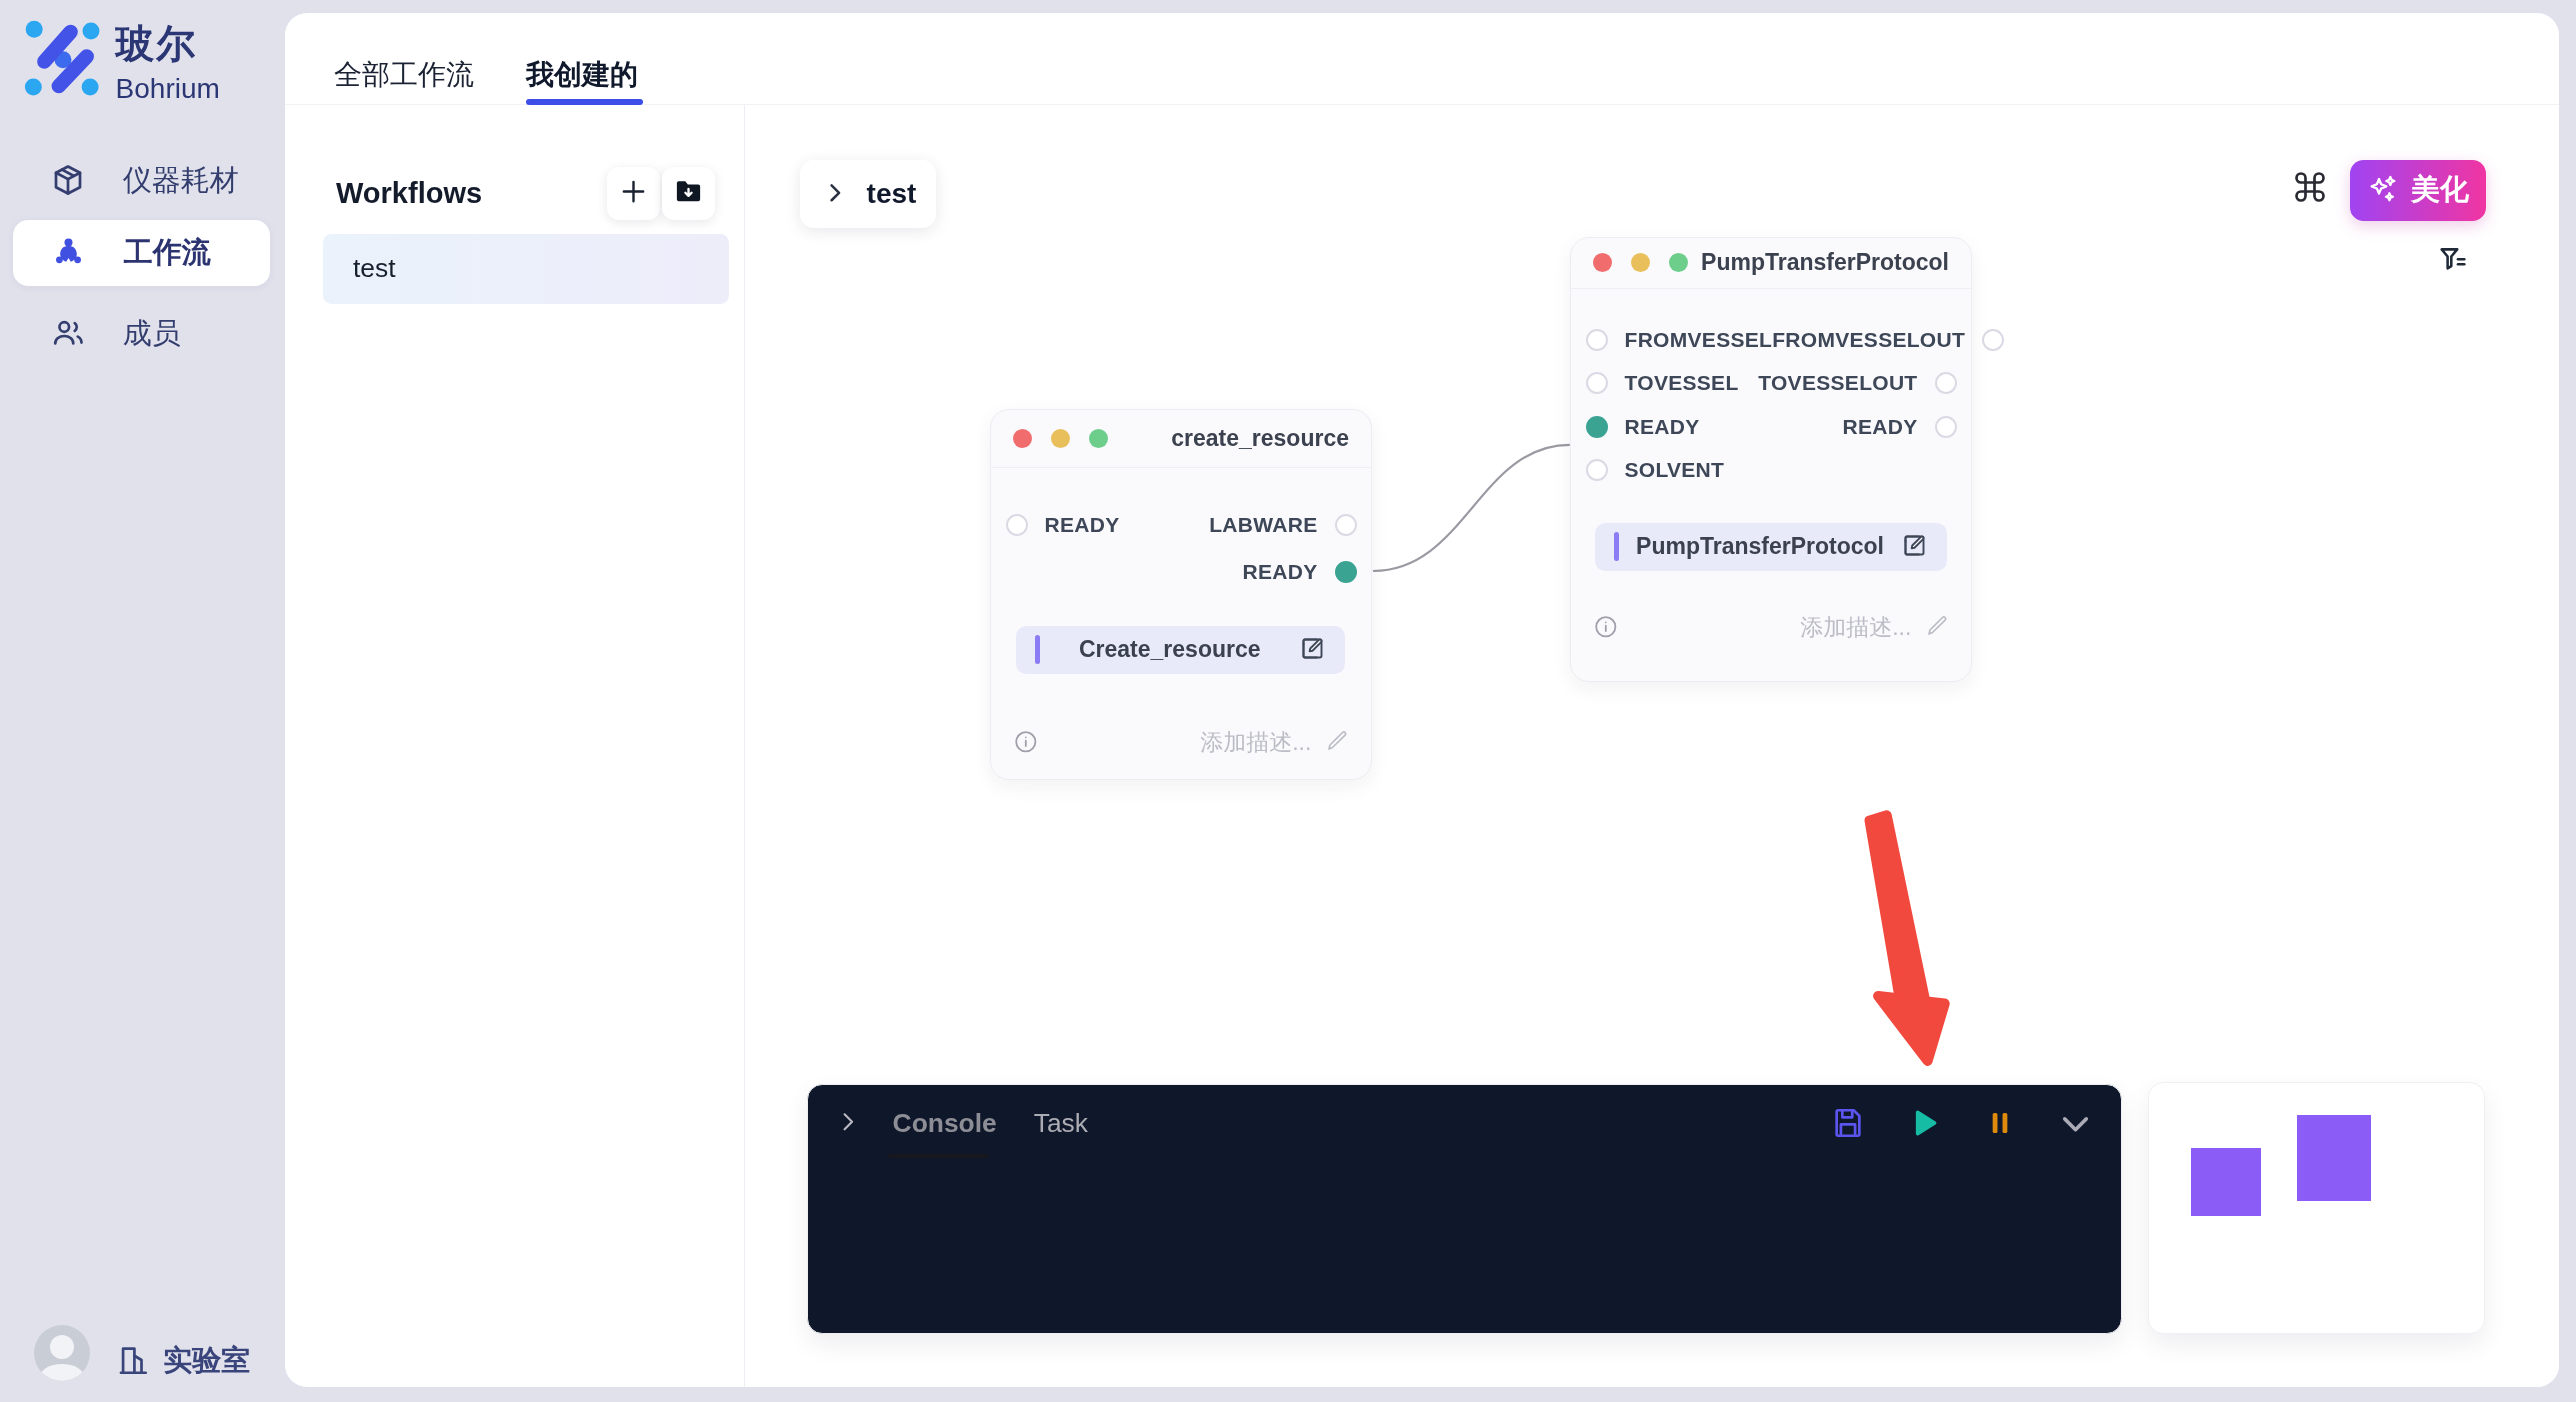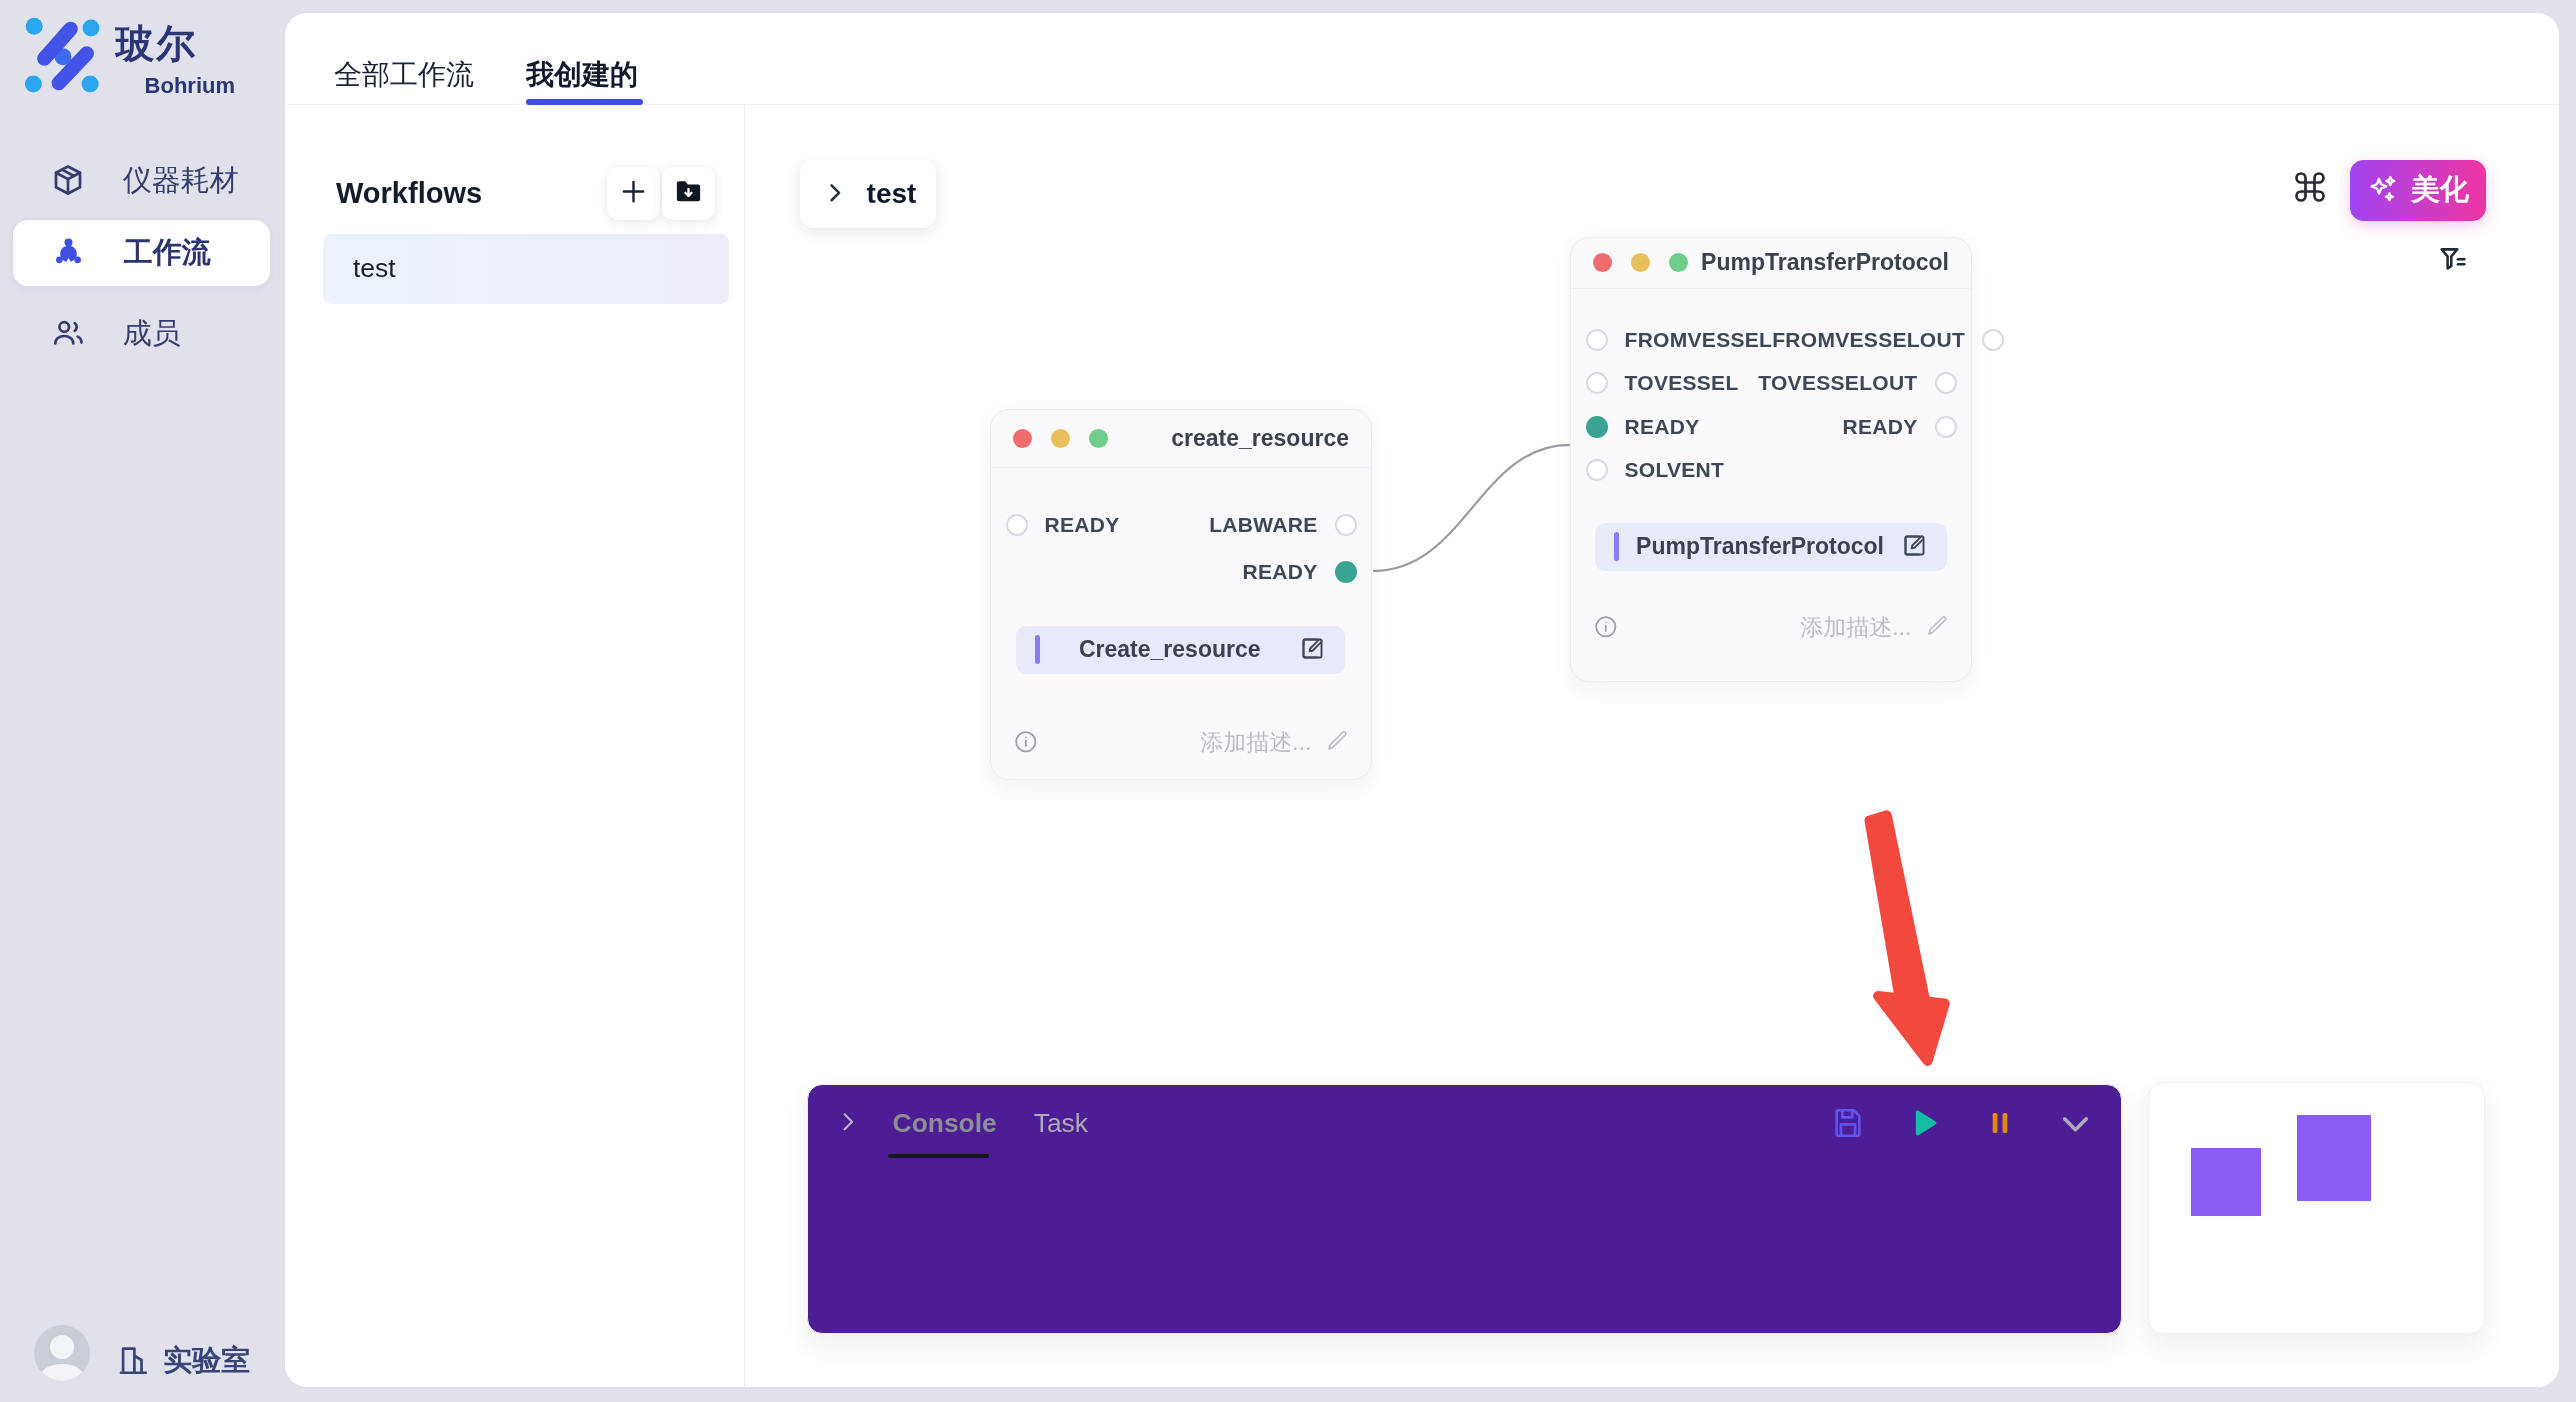--- a/index.html
+++ b/index.html
@@ -4,21 +4,21 @@
 <style>
   * { margin:0; padding:0; box-sizing:border-box; }
   html,body { width:2576px; height:1402px; }
   body { font-family:"Liberation Sans","DejaVu Sans",sans-serif; background:#E1E1EC; overflow:hidden; }
   .stage { position:relative; width:2576px; height:1402px; }
 
   
   .sidebar { position:absolute; left:0; top:0; width:285px; height:1402px; background:#E1E1EC;padding-left:12px; }
   .logo-row { position:absolute; left:24px; top:17px; display:flex; align-items:center; gap:13.6px; }
   .logo-text-zh { font-size:39px; font-weight:700; color:#2B3674; letter-spacing:1.7px; }
-  .logo-text-en { font-size:22px; font-weight:700; color:#2B3674; margin-top:1.7px;margin-left:29px; }
+  .logo-text-en { font-size:28px; font-weight:400; color:#2B3674; margin-top:1.7px; }
   .nav-item { position:absolute; left:12.8px; width:257px; height:68px; display:flex; align-items:center; gap:37px; padding-left:37px; border-radius:15.3px; cursor:pointer; }
   .nav-item .nav-label { font-size:29px; font-weight:500; color:#333E6E; }
   .nav-item.active { background:#FFFFFF; height:66px; box-shadow:0 1.7px 8.5px rgba(40,40,90,0.05); }
   .nav-item.active .nav-label { font-weight:700; color:#2B3470; }
   .side-footer { position:absolute; left:34px; top:1325px; display:flex; align-items:flex-end; gap:25.6px; }
   .avatar { width:56px; height:56px; border-radius:50%; background:#C9CDD6; overflow:hidden; position:relative; }
   .avatar .head { position:absolute; left:16px; top:10.2px; width:24px; height:24px; border-radius:50%; background:#F2F3F6; }
   .avatar .bust { position:absolute; left:5.1px; top:39px; width:46px; height:29px; border-radius:50%; background:#F2F3F6; }
   .lab-row { display:flex; align-items:center; gap:13.6px; }
   .lab-label { font-size:29px; font-weight:600; color:#39457A; }
@@ -73,21 +73,21 @@
   .desc-placeholder { font-size:23px; color:#BCBCC6; }
 
   .node-create { left:245px; top:304px; width:382px; height:371px; }
   .node-create .node-head { height:58px; border-radius:19px 19px 0 0; }
   .node-pump { left:825px; top:132px; width:402px; height:445px; }
   .node-pump .node-head { height:51px; border-radius:19px 19px 0 0; }
 
   .wire-svg, .arrow-svg { position:absolute; left:0; top:0; pointer-events:none; }
 
   
-  .console { position:absolute; left:62px; top:979px; width:1315px; height:250px; background:#4c1d95; border:1.7px solid #EFEFF3; border-radius:15.3px; box-shadow:0 10.2px 25.6px rgba(20,20,50,0.07);text-decoration:underline; }
+  .console { position:absolute; left:62px; top:979px; width:1315px; height:250px; background:#0f172a; border:1.7px solid #EFEFF3; border-radius:15.3px; box-shadow:0 10.2px 25.6px rgba(20,20,50,0.07);text-decoration:underline; }
   .console-head { position:absolute; left:0; top:0; right:0; height:77px; display:flex; align-items:center; padding:0 27px; }
   .console-tab { font-size:26.4px; font-weight:600; color:#8D8D95; margin-left:32px; position:relative; cursor:pointer; }
   .console-tab.inactive { color:#ACACB4; font-weight:500; margin-left:37px; }
   .console-underline { position:absolute; left:-5.1px; bottom:-19px; width:101px; height:4.3px; background:#17171D; border-radius:1.7px; }
   .console-icons { margin-left:auto; display:flex; align-items:center; gap:39px; }
   .cicon { width:37px; height:37px; display:flex; align-items:center; justify-content:center; cursor:pointer; }
 
   
   .minimap { position:absolute; left:1403px; top:977px; width:337px; height:252px; background:#FFF; border:1.7px solid #F0F0F4; border-radius:15.3px; box-shadow:0 10.2px 25.6px rgba(20,20,50,0.07); }
   .mini-rect { position:absolute; background:#8B5CF6; }

